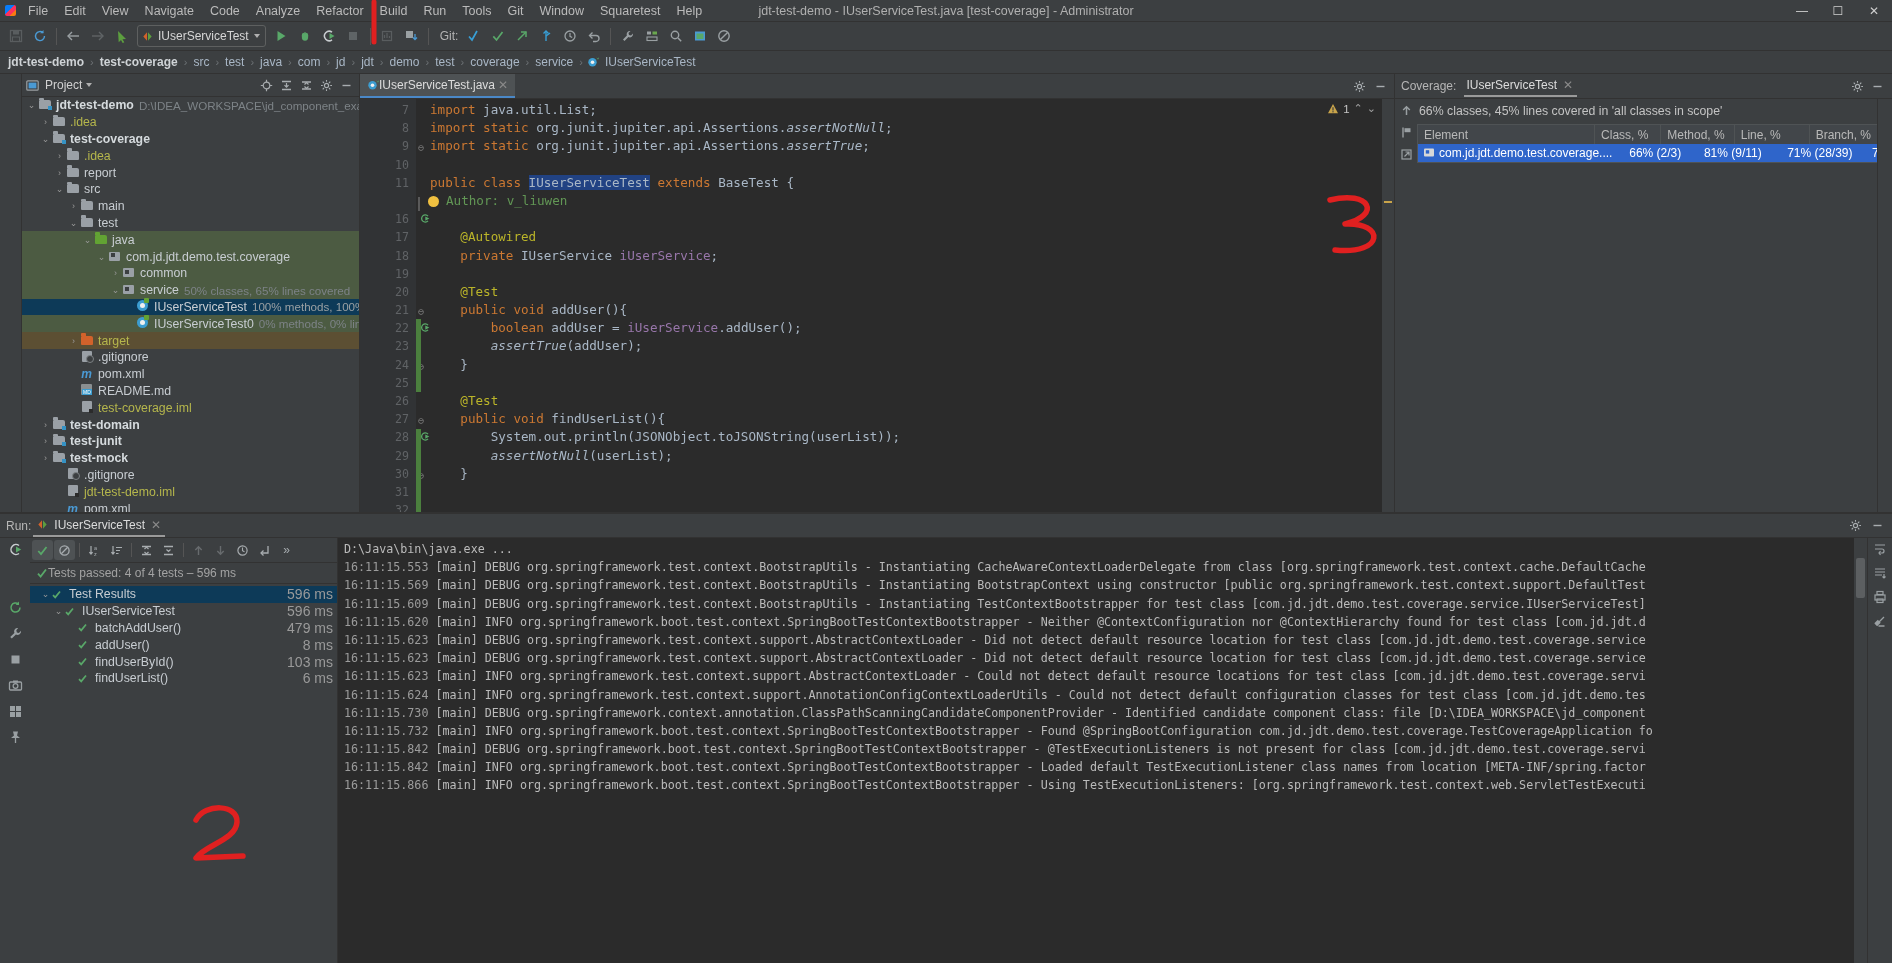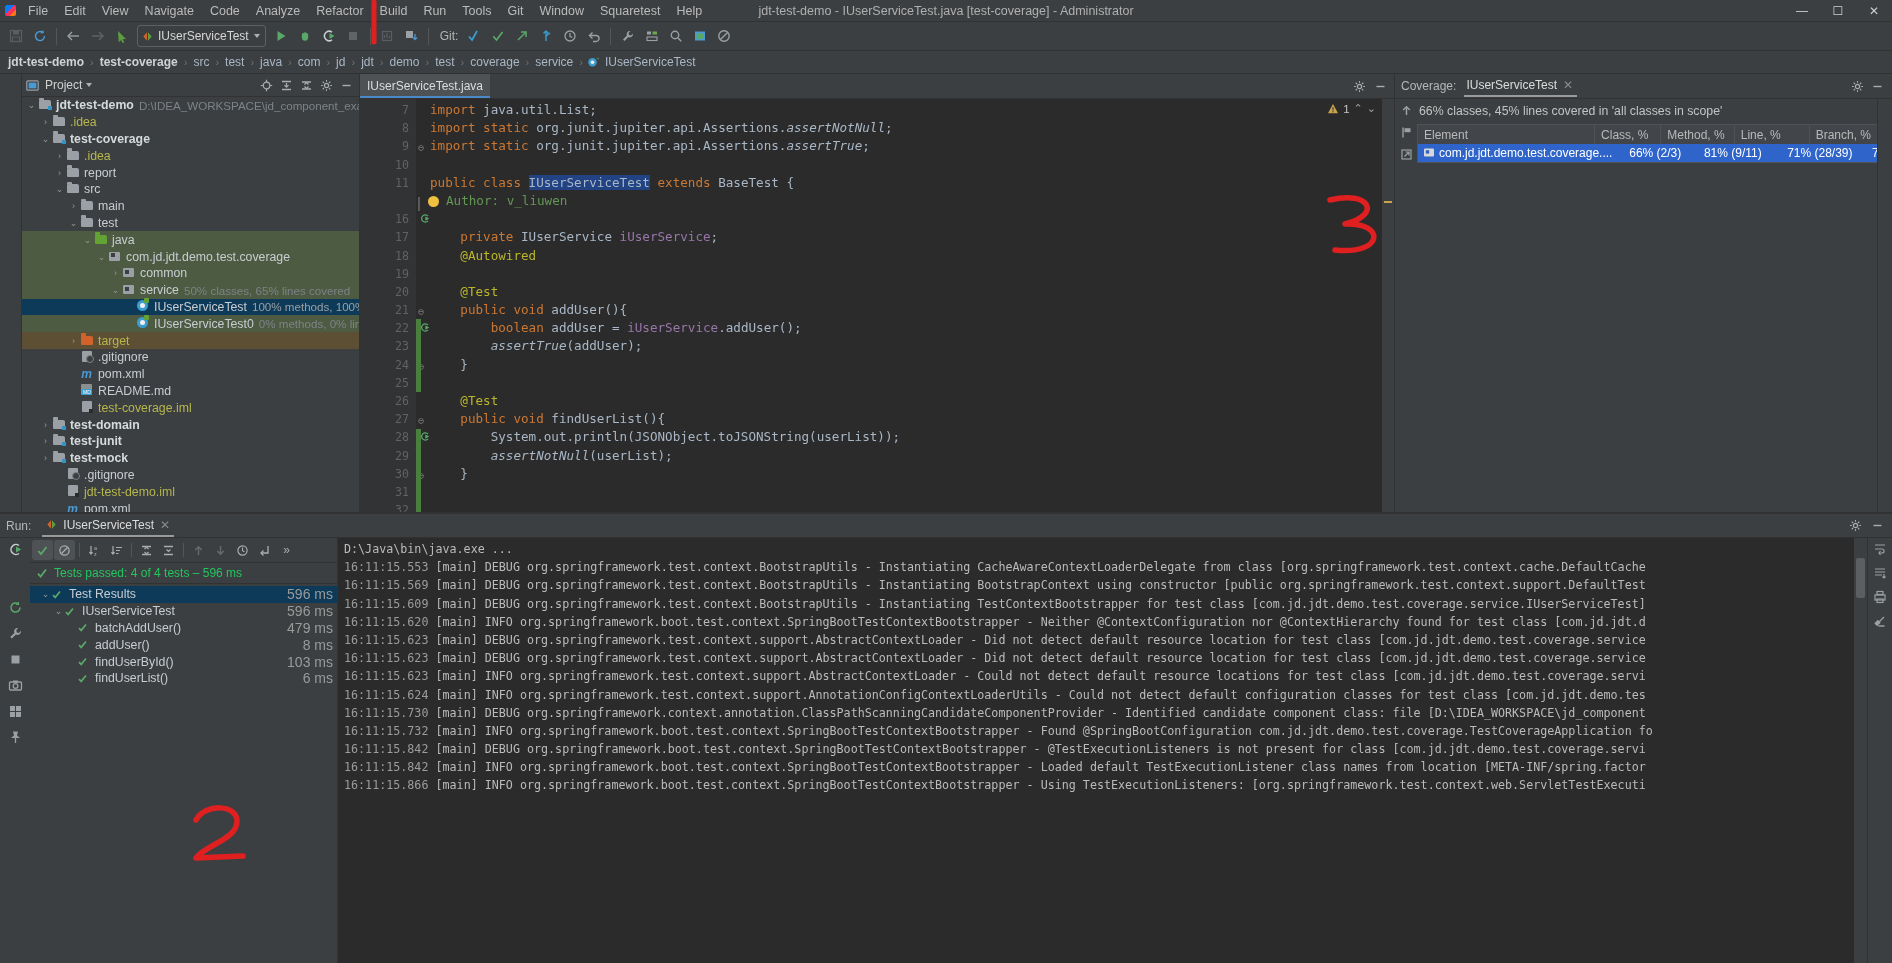--- a/index.html
+++ b/index.html
@@ -73,21 +73,21 @@
   .fold.orange:before{background:#d2622b;}
   .pkg{display:inline-block;width:11px;height:9px;background:#9aa0a6;border-radius:1px;position:relative;}
   .pkg:after{content:"";position:absolute;left:1.5px;top:1.5px;width:4px;height:4px;background:#3c3f41;}
   .cls{display:inline-block;width:11px;height:11px;border-radius:50%;background:#3c9dd0;position:relative;}
   .cls:after{content:"";position:absolute;left:3px;top:3px;width:5px;height:5px;border-radius:50%;background:#f0f0f0;}
   .cls:before{content:"";position:absolute;right:-1px;top:-2px;width:5px;height:5px;background:#62a333;border-radius:1px;}
 
   
   .editor-col{flex:1;display:flex;flex-direction:column;background:#2b2b2b;min-width:0;}
   .tabbar{height:24px;background:#3c3f41;display:flex;align-items:stretch;border-bottom:1px solid #323232;}
-  .etab{display:flex;align-items:center;gap:5px;padding:0 7px;background:#4e5254;border-bottom:2px solid #4a88c7;font-size:12px;color:#dcdcdc;flex-direction:column;}
+  .etab{display:flex;align-items:center;padding:0 7px;background:#4e5254;border-bottom:2px solid #4a88c7;font-size:12px;color:#dcdcdc;}
   .etab .x{color:#8a8a8a;font-size:12px;padding-left:3px;}
   .tabbar-right{margin-left:auto;display:flex;align-items:center;gap:3px;padding:0 5px;}
 
   .ed-wrap{flex:1;display:flex;position:relative;overflow:hidden;background:#2b2b2b;}
   .gutter{width:56px;background:#313335;flex:none;position:relative;padding-top:2px;}
   .gln{height:18.2px;line-height:18.2px;text-align:right;padding-right:7px;color:#606366;font-family:"DejaVu Sans Mono",monospace;font-size:11.6px;}
   .covbar{position:absolute;left:56px;width:5px;background:#4b7f3e;}
   .code{flex:1;padding-top:2px;font-family:"DejaVu Sans Mono",monospace;font-size:12.6px;overflow:hidden;position:relative;padding-left:14px;}
   .cl{height:18.2px;line-height:18.2px;white-space:pre;color:#a9b7c6;}
   .kw{color:#cc7832;}
@@ -113,36 +113,36 @@
   .cov-summary{font-size:12.3px;color:#c3c3c3;padding:5px 4px 6px 2px;white-space:nowrap;overflow:hidden;}
   .cov-table{border:1px solid #4f5355;border-right:none;margin-right:-1px;}
   .cov-thead{display:flex;height:19px;background:#42464a;font-size:12px;color:#b9b9b9;}
   .cov-th{padding:2px 6px;border-right:1px solid #4f5355;display:flex;align-items:center;white-space:nowrap;}
   .cov-tr{display:flex;height:18px;background:#2f65ca;font-size:12px;color:#ffffff;}
   .cov-td{padding:2px 6px;display:flex;align-items:center;gap:4px;white-space:nowrap;overflow:hidden;}
   .cov-right-rail{width:14px;background:#3c3f41;border-left:1px solid #323232;}
 
   
   .runpanel{height:auto;background:#3c3f41;border-top:1px solid #323232;display:flex;flex-direction:column;}
-  .run-tabbar{height:23px;display:flex;align-items:center;padding:0 6px;gap:11px;border-bottom:1px solid #323232;}
+  .run-tabbar{height:23px;display:flex;align-items:center;padding:0 6px;gap:2px;border-bottom:1px solid #323232;}
   .run-lab{font-size:12px;color:#b6b6b6;}
   .run-tab{font-size:12px;color:#dcdcdc;display:flex;align-items:center;gap:6px;border-bottom:2px solid #9a9a9a;padding:3px 4px;}
   .run-tab .x{color:#8a8a8a;}
   .run-right{margin-left:auto;display:flex;gap:4px;}
 
   .run-body{display:flex;flex:1;min-height:0;}
   .run-left-rail{width:30px;display:flex;flex-direction:column;align-items:center;padding-top:4px;gap:11px;background:#3c3f41;}
   .rlr{color:#a0a0a0;font-size:13px;}
   .tests-col{width:307px;display:flex;flex-direction:column;border-right:1px solid #323232;background:#3c3f41;}
   .tt-bar{height:24px;display:flex;align-items:center;gap:1px;padding:0 2px;border-bottom:1px solid #323232;}
   .tt{width:21px;height:20px;display:flex;align-items:center;justify-content:center;color:#b0b0b0;font-size:12px;border-radius:3px;}
   .tt.on{background:#4e5254;}
   .tt.dim{opacity:.4;}
   .tt-sep{width:1px;height:14px;background:#555;margin:0 3px;}
-  .status-line{height:20px;display:flex;align-items:center;gap:6px;padding-left:6px;font-size:12px;color:#22c55e;border-bottom:1px solid #323232;}
+  .status-line{height:20px;display:flex;align-items:center;padding-left:6px;font-size:12px;color:#a3a3a3;border-bottom:1px solid #323232;}
   .tests-tree{flex:1;font-size:12.3px;padding-top:2px;}
   .ttrow{height:16.8px;display:flex;align-items:center;padding:0 4px;white-space:nowrap;}
   .ttrow.sel{background:#0d3a58;}
   .tt-time{margin-left:auto;color:#9a9a9a;font-size:14px;}
   .chk{color:#59a869;font-size:11px;}
 
   .console-col{flex:1;display:flex;min-width:0;background:#2b2b2b;}
   .console{flex:1;padding:2px 0 0 6px;font-family:"DejaVu Sans Mono",monospace;font-size:11.7px;color:#bbbbbb;overflow:hidden;min-width:0;}
   .cline{height:18.2px;line-height:18.2px;white-space:pre;overflow:hidden;}
   .c-time{color:#9c9c9c;}
@@ -642,22 +642,22 @@
             <div class="gln" style="position: relative;">32</div>
           </div>
         <div class="code" id="code">
             <div class="cl" style="position: relative;"><span class="kw">import</span> java.util.List;</div>
             <div class="cl" style="position: relative;"><span class="kw">import</span> <span class="kw">static</span> org.junit.jupiter.api.Assertions.<span class="ital">assertNotNull</span>;</div>
             <div class="cl" style="position: relative;"><span class="kw">import</span> <span class="kw">static</span> org.junit.jupiter.api.Assertions.<span class="ital">assertTrue</span>;<span class="fold-m" style="position: absolute; left: -12px; top: 2px; color: rgb(120, 120, 120); font-size: 10px;">⊖</span></div>
             <div class="cl" style="position: relative;">&nbsp;</div>
             <div class="cl" style="position: relative;"><span class="kw">public</span> <span class="kw">class</span> <span class="hl">IUserServiceTest</span> <span class="kw">extends</span> BaseTest {</div>
             <div class="cl" style="position: relative;"><span style="position:absolute;left:-12px;top:5px;width:2px;height:14px;background:#5a5a5a"></span><span class="bulb" style="left:-2px;top:4px;"></span><span class="com" style="padding-left:16px;color:#629755;">Author: v_liuwen</span></div>
             <div class="cl" style="position: relative;">&nbsp;</div>
+            <div class="cl" style="position: relative;">    <span class="ann">@Autowired</span></div>
             <div class="cl" style="position: relative;">    <span class="kw">private</span> IUserService <span class="fld">iUserService</span>;</div>
-            <div class="cl" style="position: relative;">    <span class="ann">@Autowired</span></div>
             <div class="cl" style="position: relative;">&nbsp;</div>
             <div class="cl" style="position: relative;">    <span class="ann">@Test</span></div>
             <div class="cl" style="position: relative;">    <span class="kw">public</span> <span class="kw">void</span> addUser(){<span class="fold-m" style="position: absolute; left: -12px; top: 2px; color: rgb(120, 120, 120); font-size: 10px;">⊖</span></div>
             <div class="cl" style="position: relative;">        <span class="kw">boolean</span> addUser = <span class="fld">iUserService</span>.addUser();</div>
             <div class="cl" style="position: relative;">        <span class="ital">assertTrue</span>(addUser);</div>
             <div class="cl" style="position: relative;">    }<span class="fold-m" style="position: absolute; left: -12px; top: 2px; color: rgb(120, 120, 120); font-size: 10px;">⊖</span></div>
             <div class="cl" style="position: relative;">&nbsp;</div>
             <div class="cl" style="position: relative;">    <span class="ann">@Test</span></div>
             <div class="cl" style="position: relative;">    <span class="kw">public</span> <span class="kw">void</span> findUserList(){<span class="fold-m" style="position: absolute; left: -12px; top: 2px; color: rgb(120, 120, 120); font-size: 10px;">⊖</span></div>
             <div class="cl" style="position: relative;">        System.out.println(JSONObject.toJSONString(userList));</div>

